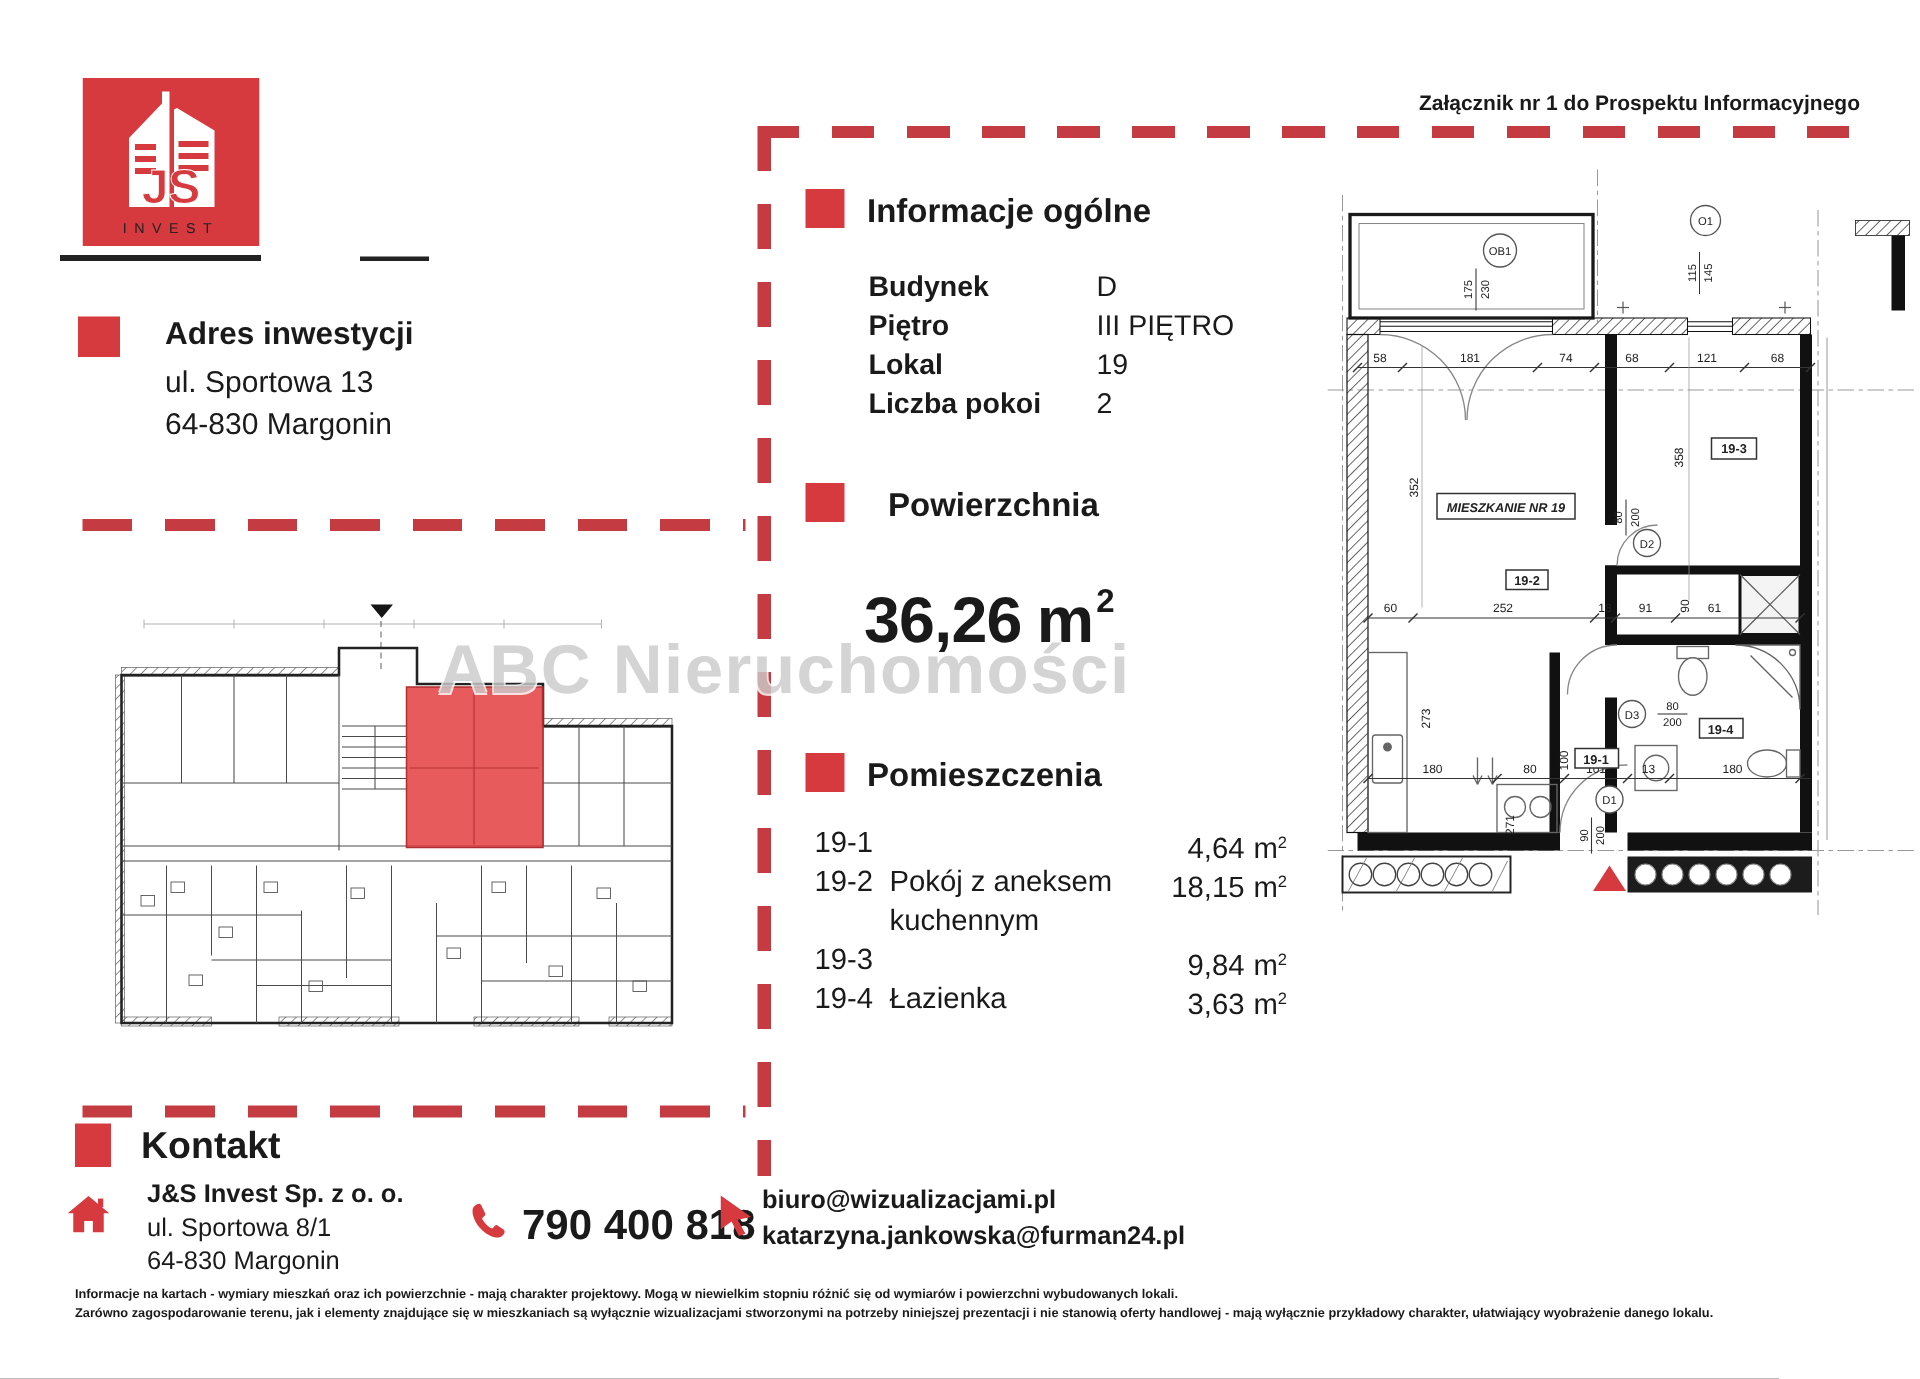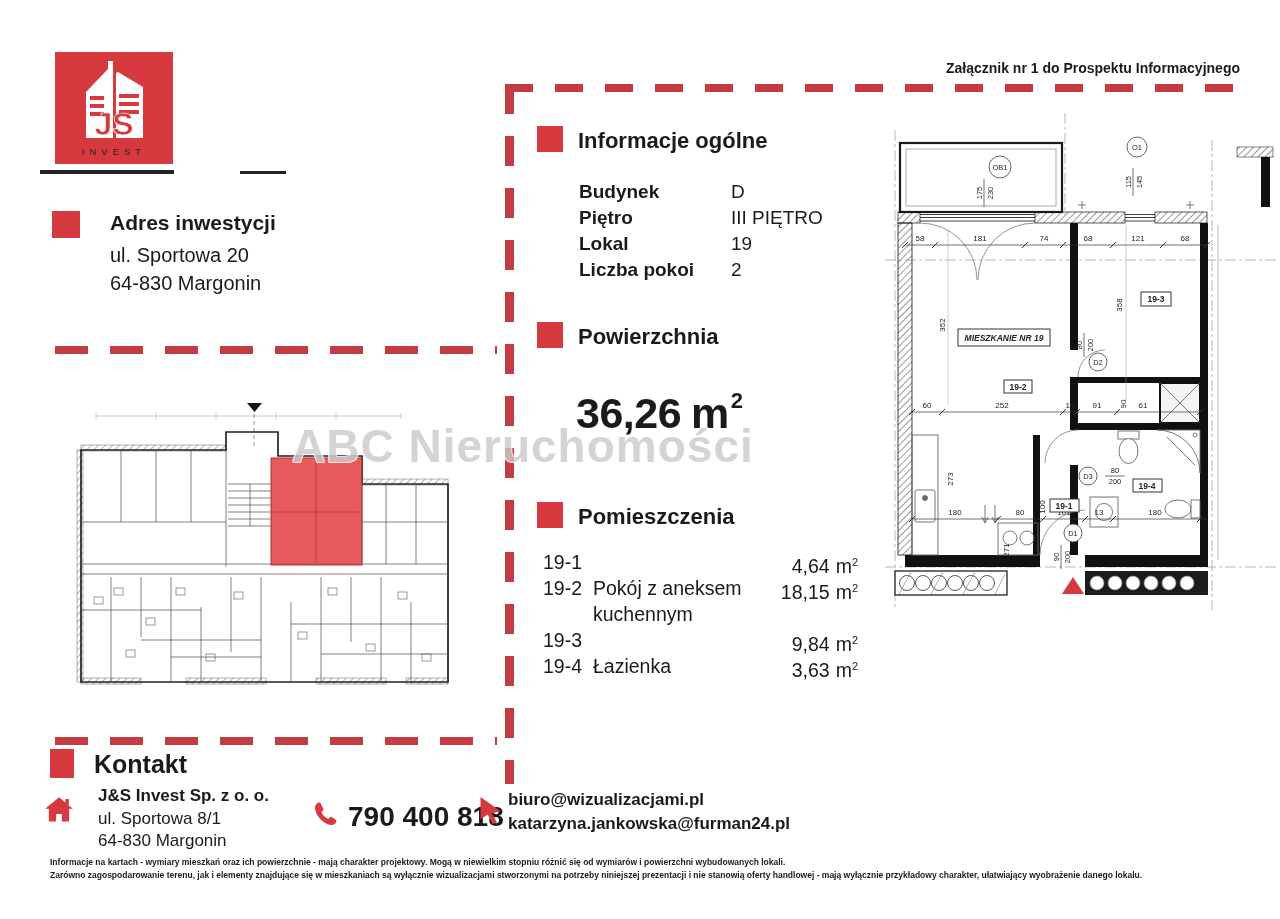--- a/index.html
+++ b/index.html
@@ -71,42 +71,42 @@
 
   <div class="attachment">Załącznik nr 1 do Prospektu Informacyjnego</div>
 
   <div class="dash-h tight" style="left:505px;top:84px;width:735px;"></div>
   <div class="dash-v" style="left:505px;top:84px;height:700px;"></div>
   <div class="dash-h" style="left:55px;top:346px;width:442px;"></div>
   <div class="dash-h" style="left:55px;top:737px;width:442px;"></div>
 
   <div class="bullet" style="left:52px;top:211px;width:28px;height:27px;"></div>
   <div class="sec-head" style="left:110px;top:211px;font-size:21px;">Adres inwestycji</div>
-  <div class="addr-line" style="left:110px;top:244px;">ul. Sportowa 20</div>
+  <div class="addr-line" style="left:110px;top:244px;">ul. Sportowa 13</div>
   <div class="addr-line" style="left:110px;top:272px;">64-830 Margonin</div>
 
   <div class="bullet" style="left:537px;top:126px;width:26px;height:26px;"></div>
   <div class="sec-head" style="left:578px;top:128px;">Informacje ogólne</div>
   <div class="g-rows">
     <div class="g-row">
       <span class="g-label">Budynek</span><span class="g-value">D</span>
     </div>
     <div class="g-row">
       <span class="g-label">Piętro</span><span class="g-value">III PIĘTRO</span>
     </div>
     <div class="g-row">
       <span class="g-label">Lokal</span><span class="g-value">19</span>
     </div>
     <div class="g-row">
       <span class="g-label">Liczba pokoi</span><span class="g-value">2</span>
     </div>
   </div>
 
   <div class="bullet" style="left:537px;top:322px;width:26px;height:26px;"></div>
-  <div class="sec-head" style="left:578px;top:324px;">Powierzchnia</div>
+  <div class="sec-head" style="left:592px;top:324px;">Powierzchnia</div>
   <div class="big-area">
     <span>36,26</span><span class="unit">m</span><sup>2</sup>
   </div>
 
   <div class="bullet" style="left:537px;top:502px;width:26px;height:26px;"></div>
   <div class="sec-head" style="left:578px;top:504px;">Pomieszczenia</div>
   <div class="rooms-list">
     <div class="r-row">
       <span class="r-code">19-1</span>
       <span class="r-area"><span>4,64</span><span class="r-unit">m</span><sup>2</sup></span>

